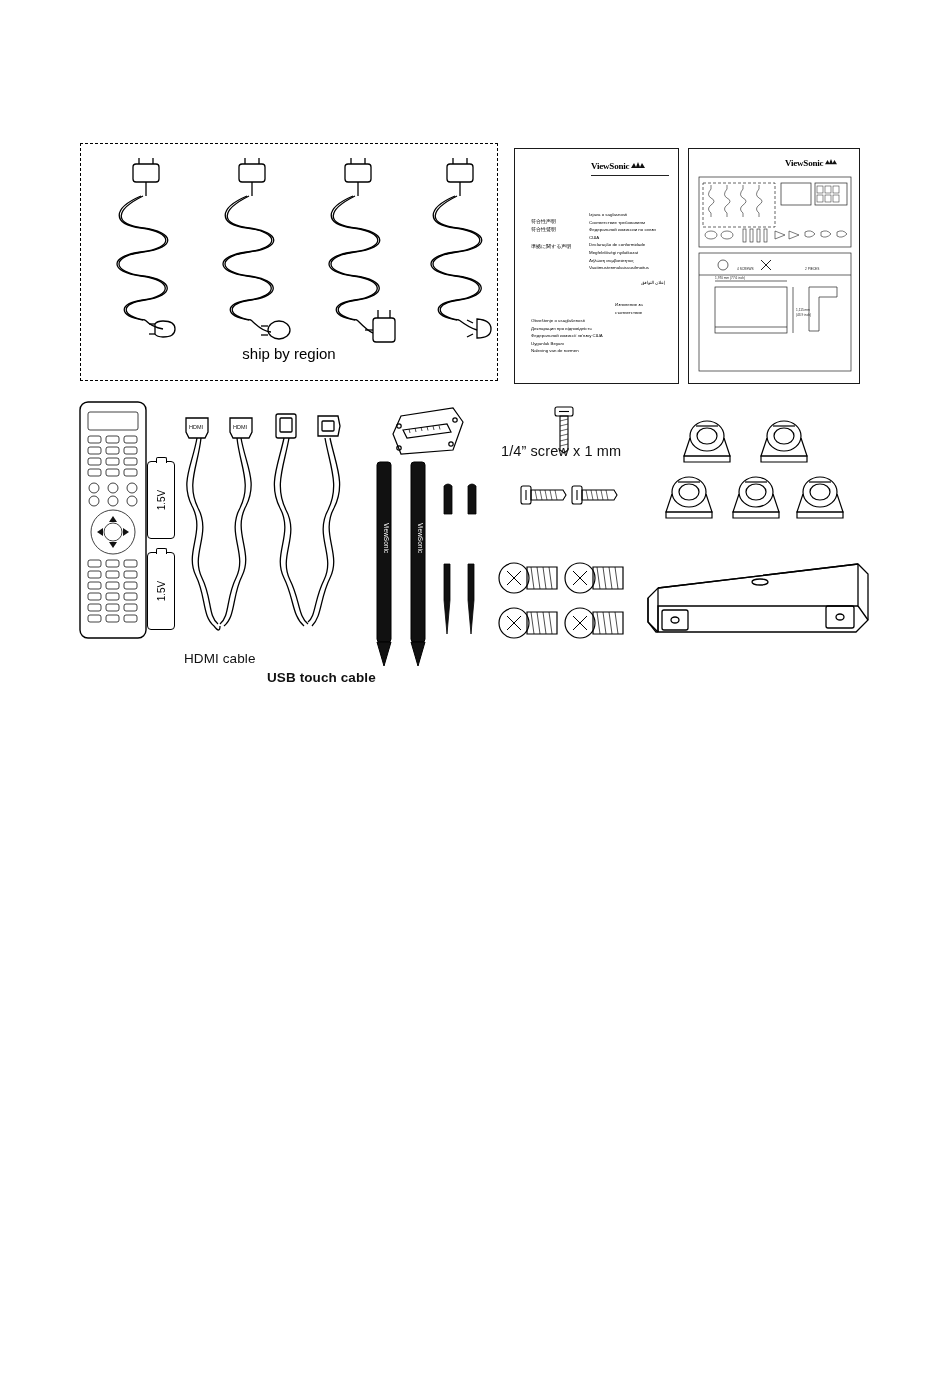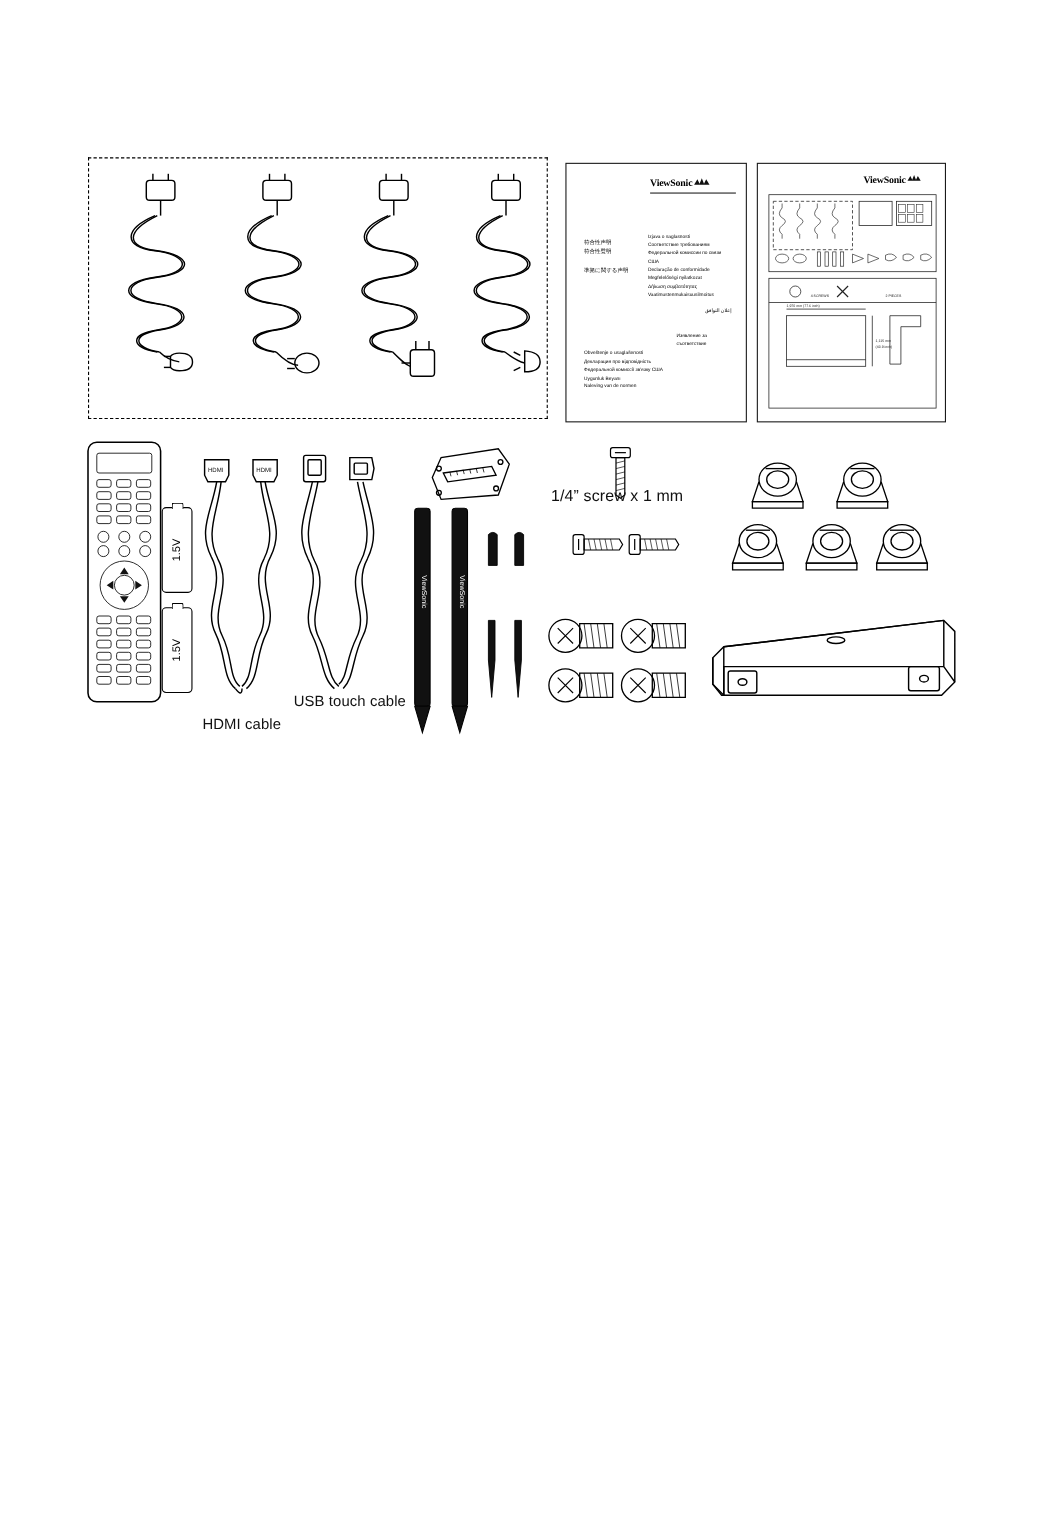--- a/index.html
+++ b/index.html
@@ -77,21 +77,21 @@
     display: inline-block;
     width: 14px;
     height: 8px;
   }
   .mini-col {
     position: absolute;
   }
 
   
   #label-hdmi   { left: 184px; top: 651px; }
-  #label-usb    { left: 267px; top: 630px; }
+  #label-usb    { left: 267px; top: 670px; font-weight: bold; }
   #label-screw  { left: 501px; top: 443px; font-size: 14.5px; }
 
   
   .battery {
     position: absolute;
     width: 26px;
     height: 76px;
     border: 1.4px solid #000;
     border-radius: 4px;
     background: #fff;
@@ -187,20 +187,21 @@
           <path d="M38 38 C 10 50, 8 66, 38 70 C 70 74, 72 90, 38 94 C 6 98, 6 114, 38 118 C 70 122, 70 138, 40 142 C 14 146, 16 158, 40 162"></path>
           <path d="M40 38 C 12 52, 10 66, 40 70 C 72 74, 74 90, 40 94 C 8 98, 8 114, 40 118 C 72 122, 72 138, 42 142 C 16 146, 18 158, 42 162"></path>
           <path d="M42 162 C 50 168, 56 171, 60 172"></path>
           <path d="M60 161 q14 1 14 10 q0 9 -14 9 l0 -19 z"></path>
           <line x1="56" y1="165" x2="50" y2="162"></line>
           <line x1="56" y1="176" x2="50" y2="179"></line>
         </g>
       </svg>
     </div>
 
+    <div class="region-label">ship by region</div>
   </div>
 
   <div class="doc" id="doc-compliance">
     <div style="position:absolute; left:76px; top:12px;" class="vs-logo">
       <span>ViewSonic</span>
       <span class="vs-bird">
         <svg width="14" height="8" viewBox="0 0 14 8">
           <path d="M0 6 L3 1 L5 5 L7 0 L9 5 L11 1 L14 6 Z" fill="#111"></path>
         </svg>
       </span>

